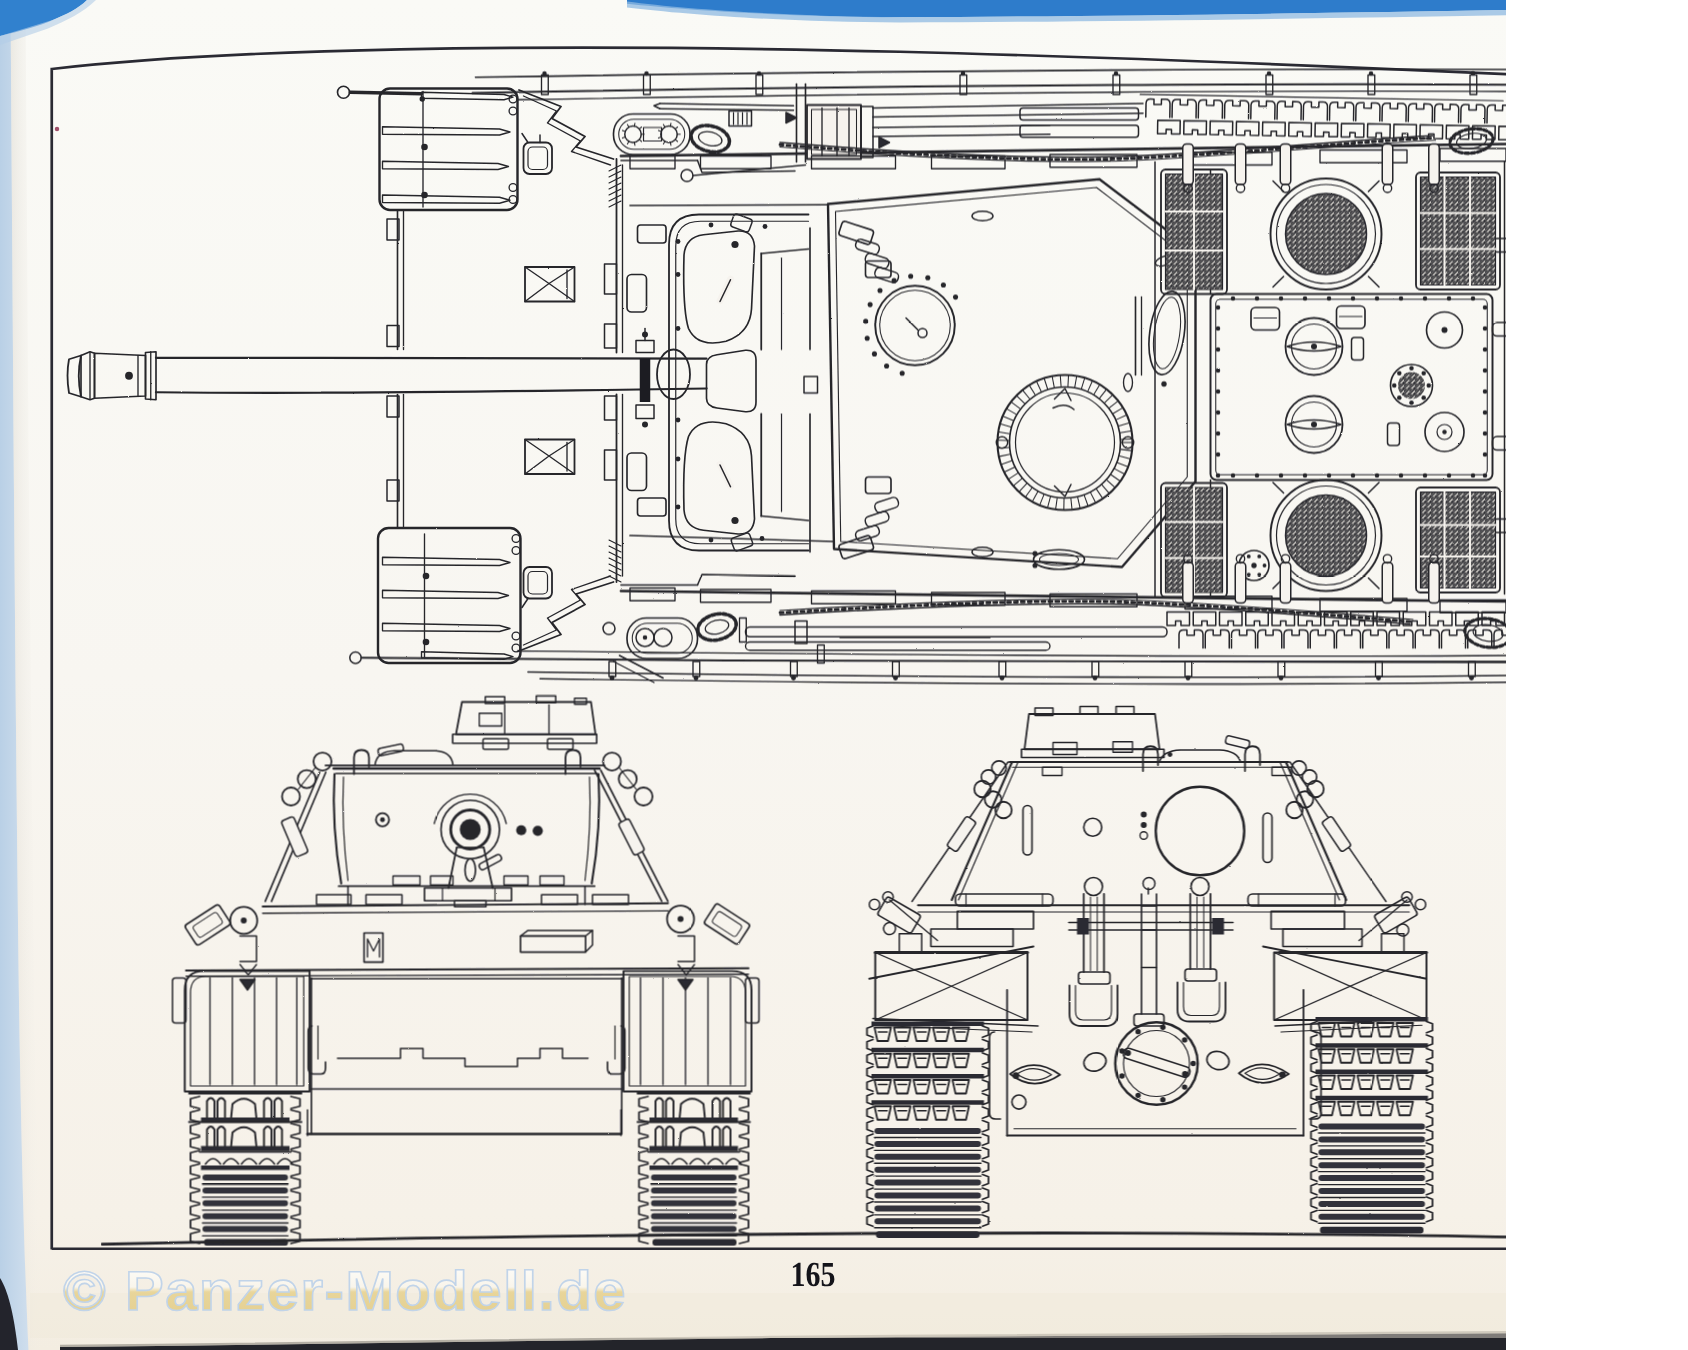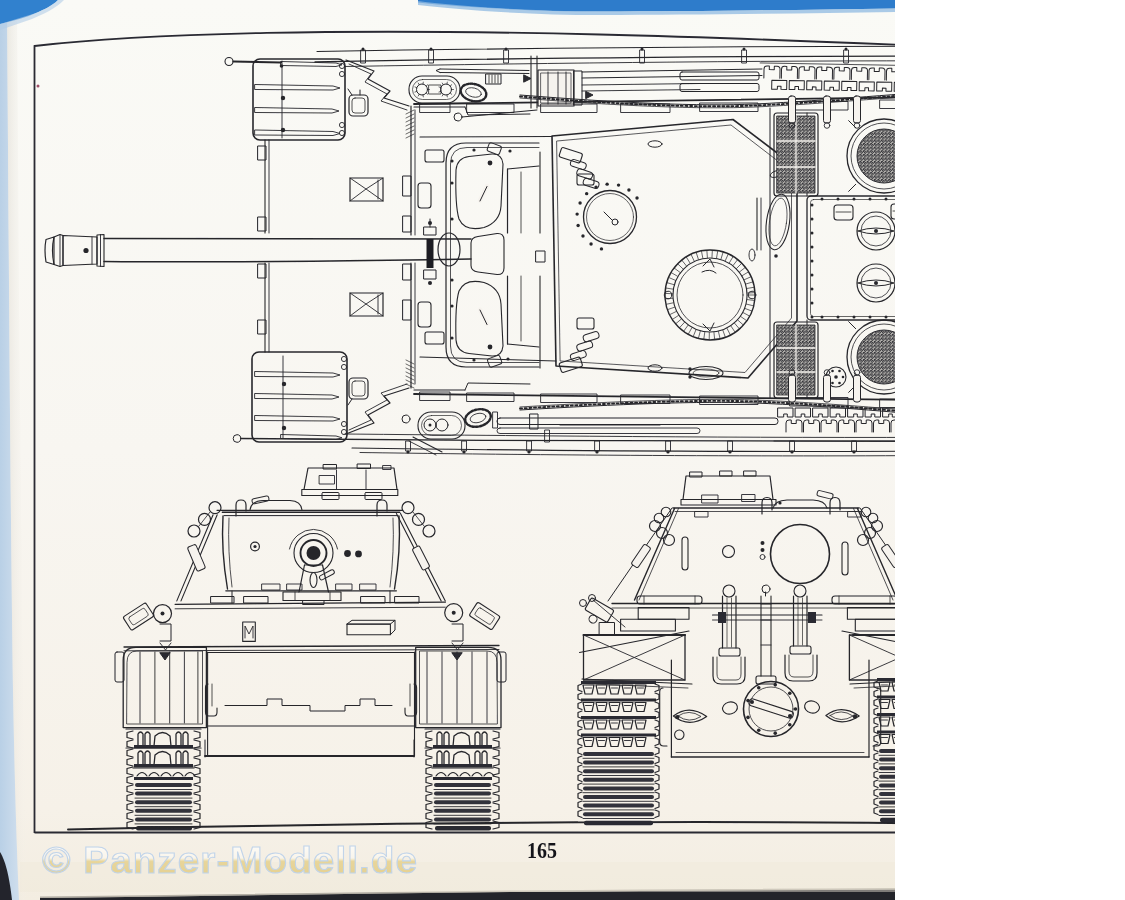--- a/index.html
+++ b/index.html
@@ -1,16 +1,16 @@
 <!DOCTYPE html>
 <html><head>
 <meta charset="utf-8">
 <style>
   html,body { margin:0; padding:0; background:#ffffff; }
-  .page { position:relative; width:895px; height:900px; overflow:hidden;
+  .page { position:relative; width:1004px; height:900px; overflow:hidden;
           font-family:"Liberation Sans", sans-serif; }
   svg { display:block; }
 </style>
 </head>
 <body>
 <div class="page">
 <svg width="1125" height="900" viewBox="0 0 1125 900">
 <defs>
 <linearGradient id="pagebg" x1="0" y1="0" x2="0" y2="1">
   <stop offset="0" stop-color="#fafaf6"></stop>

